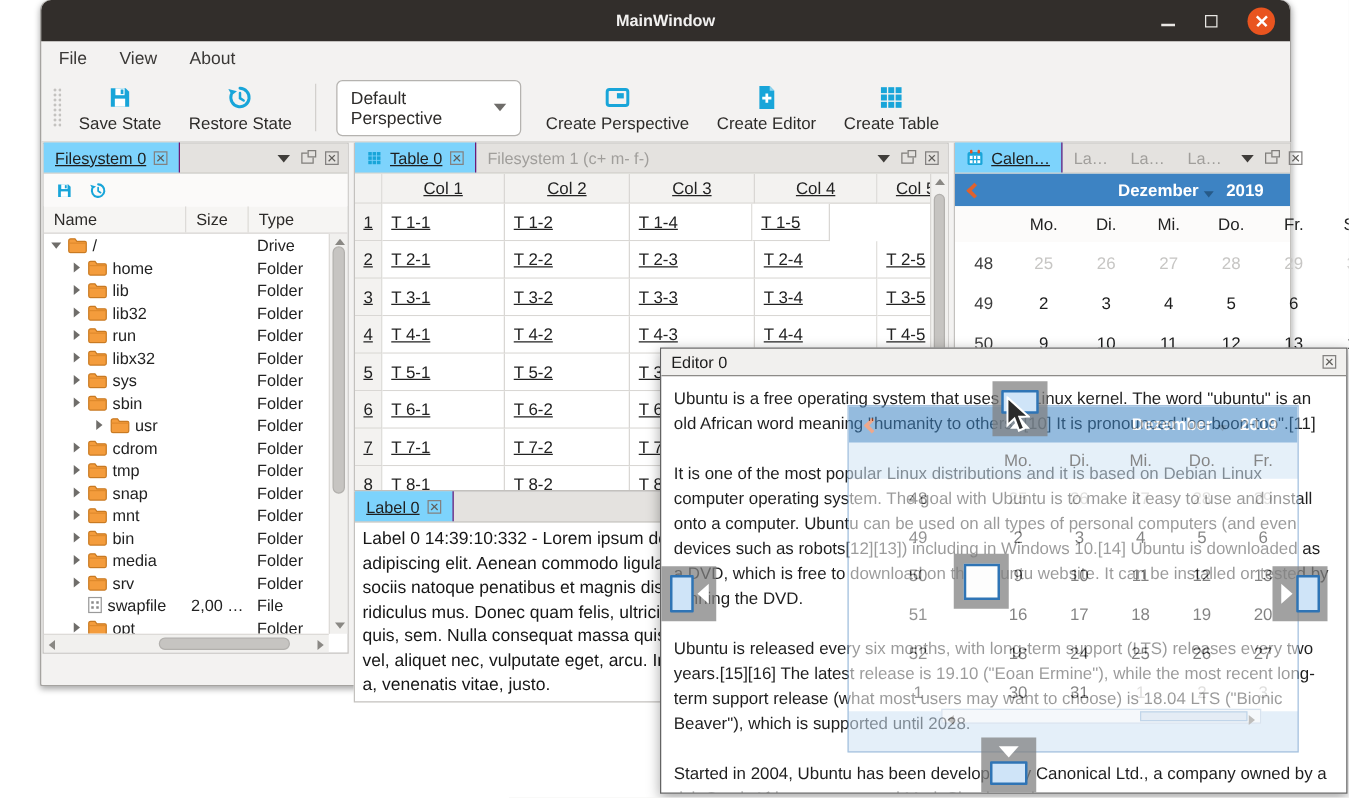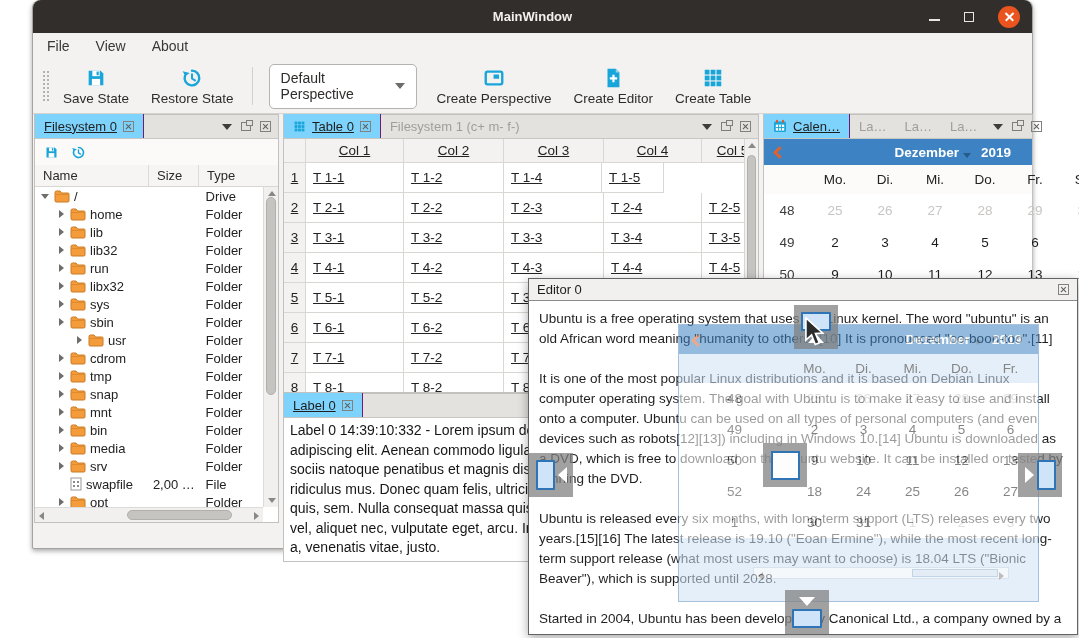--- a/index.html
+++ b/index.html
@@ -779,20 +779,29 @@
         <div class="cal-row">
           <span class="wk">50</span>
           <span class="dy">9</span>
           <span class="dy">10</span>
           <span class="dy">11</span>
           <span class="dy">12</span>
           <span class="dy">13</span>
           <span class="dy">14</span>
         </div>
         <div class="cal-row">
+          <span class="wk">51</span>
+          <span class="dy">16</span>
+          <span class="dy">17</span>
+          <span class="dy">18</span>
+          <span class="dy">19</span>
+          <span class="dy">20</span>
+          <span class="dy">21</span>
+        </div>
+        <div class="cal-row">
           <span class="wk">52</span>
           <span class="dy">18</span>
           <span class="dy">24</span>
           <span class="dy">25</span>
           <span class="dy">26</span>
           <span class="dy">27</span>
           <span class="dy">28</span>
         </div>
         <div class="cal-row">
           <span class="wk">1</span>

